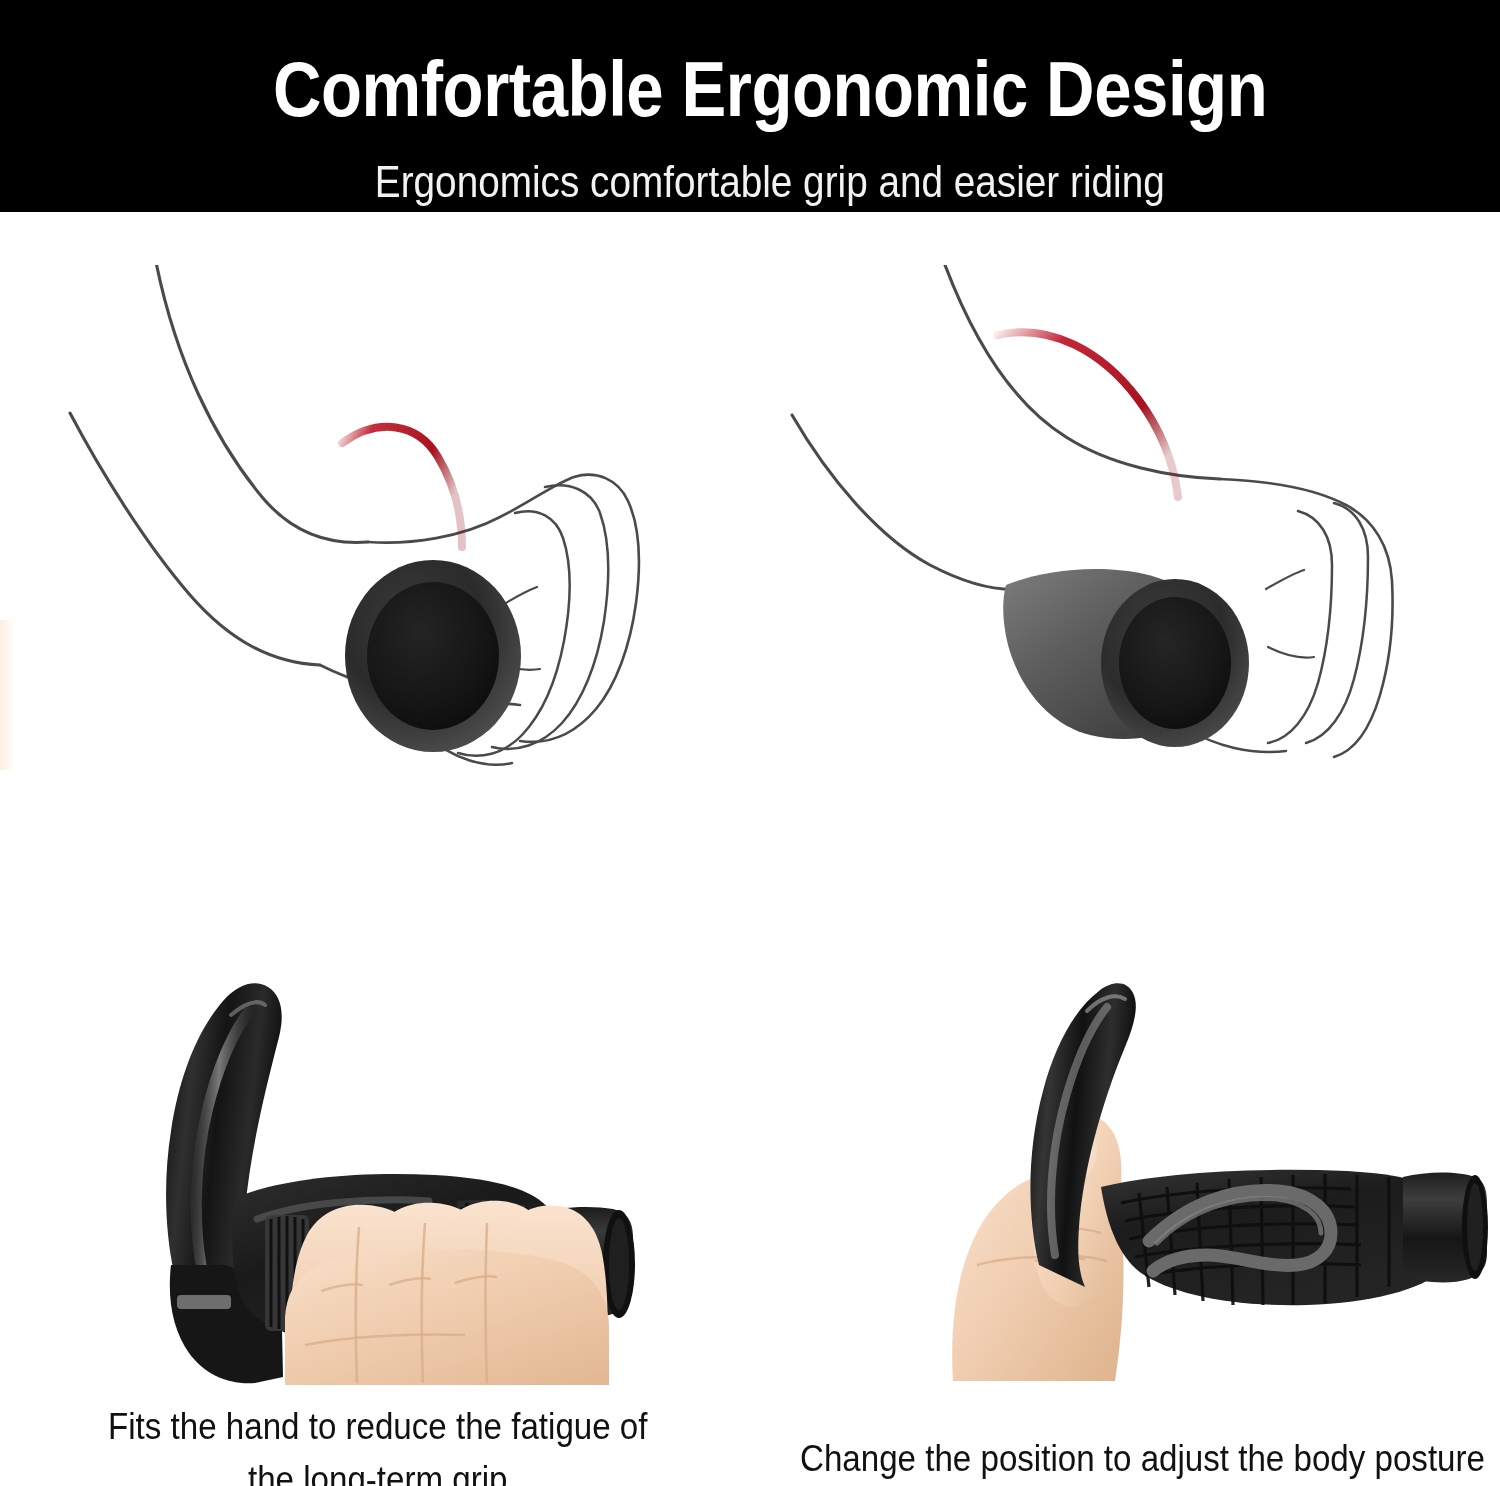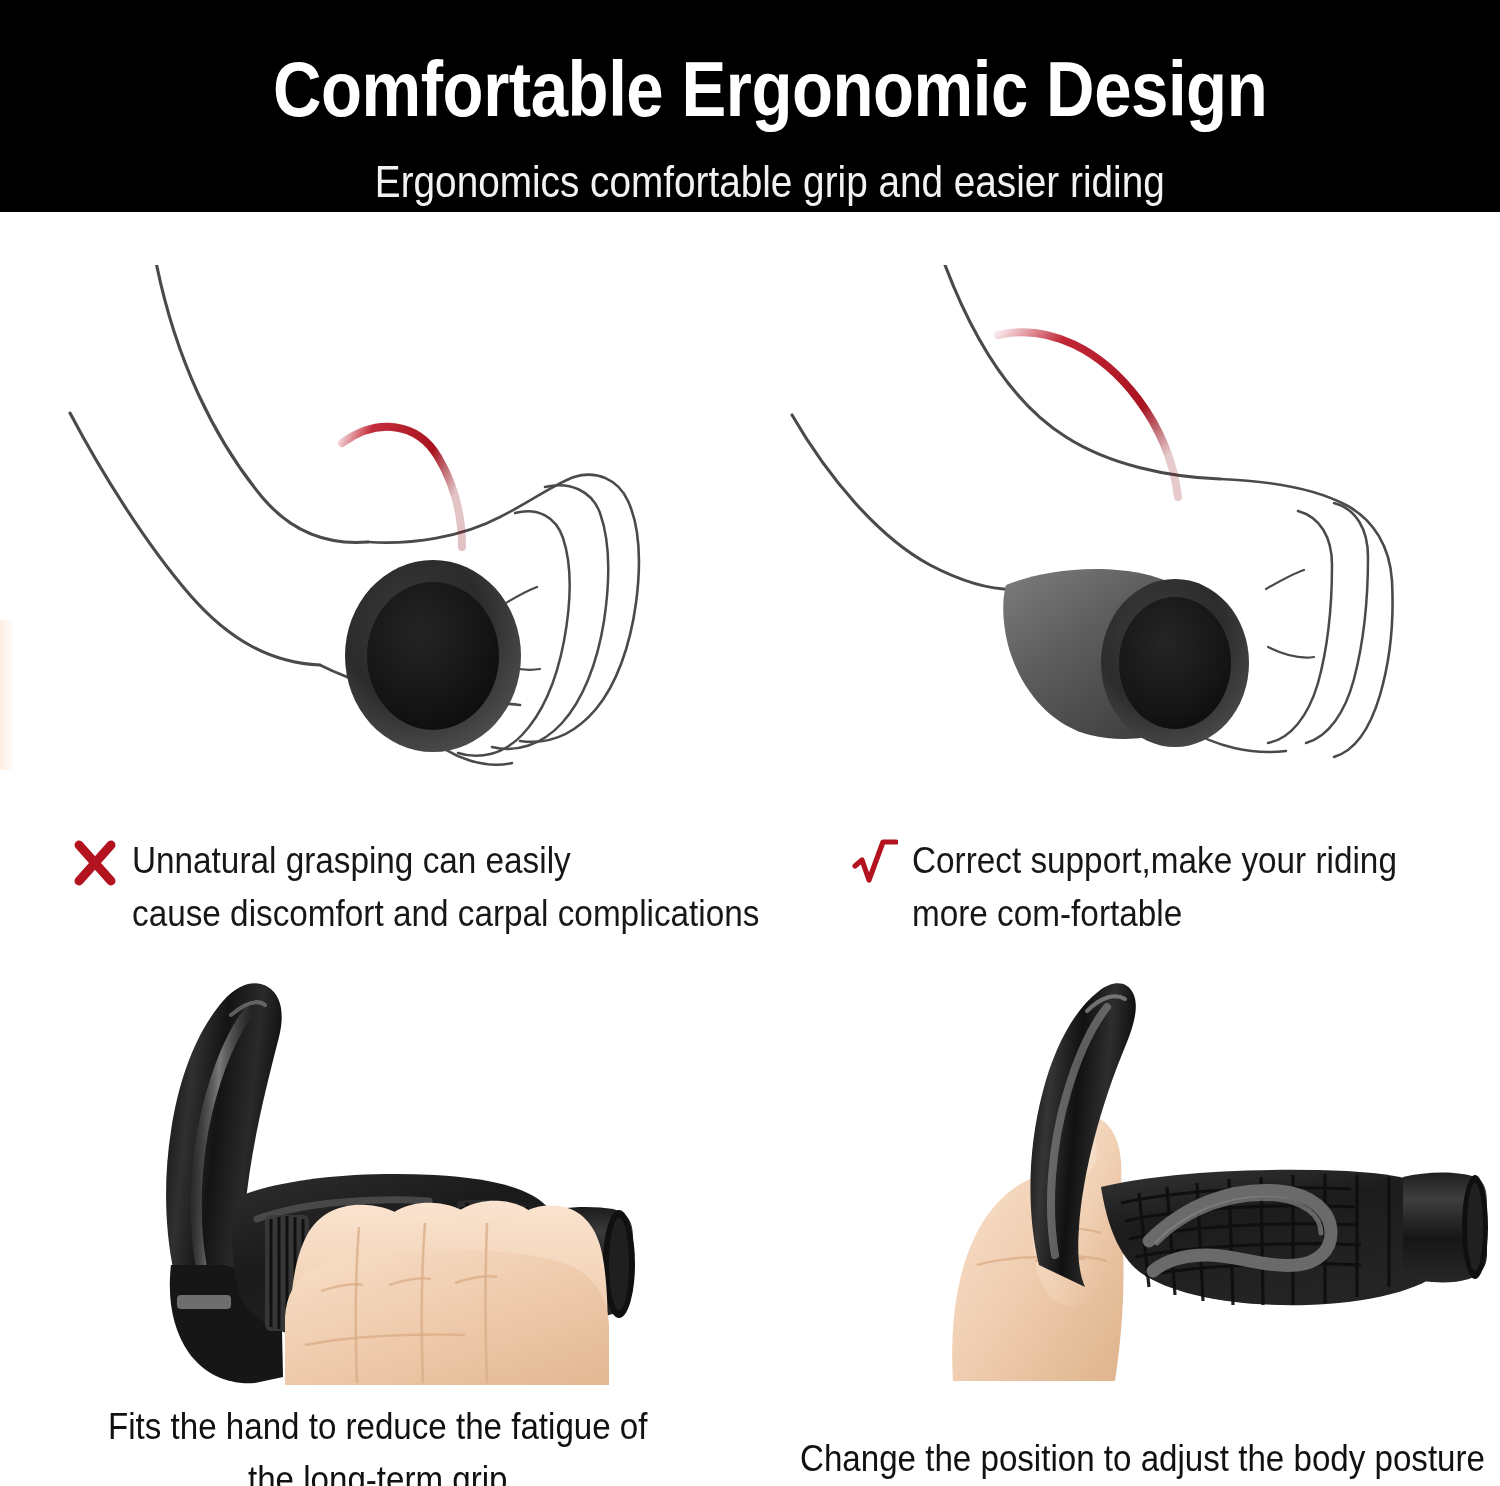--- a/index.html
+++ b/index.html
@@ -276,39 +276,21 @@
                  C 300 460, 270 424, 258 380 C 252 356, 252 334, 256 320 Z" fill="url(#wedgeB)"></path>
 
         <ellipse cx="425" cy="398" rx="74" ry="84" fill="url(#knobB)"></ellipse>
         <ellipse cx="425" cy="398" rx="56" ry="66" fill="url(#knobBin)"></ellipse>
       </svg>
     </div>
   </div>
 
   <div class="row-captions">
 
-    <div class="caption-block left">
-      <span class="mark-icon">
-        <svg viewBox="0 0 46 52" xmlns="http://www.w3.org/2000/svg">
-          <path d="M 7 8 L 39 44 M 39 8 L 7 44" stroke="#b3121f" stroke-width="9" stroke-linecap="round"></path>
-        </svg>
-      </span>
-      <span class="caption-text"><span>Unnatural grasping can easily</span>
-<span>cause discomfort and carpal complications</span></span>
-    </div>
-
-    <div class="caption-block right">
-      <span class="mark-icon">
-        <svg viewBox="0 0 46 52" xmlns="http://www.w3.org/2000/svg">
-          <path d="M 3 29 L 10 23 L 17 43 L 31 5 L 44 5" fill="none" stroke="#b3121f" stroke-width="5.2" stroke-linejoin="round" stroke-linecap="round"></path>
-        </svg>
-      </span>
-      <span class="caption-text"><span>Correct support,make your riding</span>
-<span>more com-fortable</span></span>
-    </div>
+
   </div>
 
   <div class="row-photos">
 
     <div class="photo-cell left">
       <svg viewBox="0 0 620 420" xmlns="http://www.w3.org/2000/svg">
         <defs>
           <linearGradient id="hornL" x1="0" y1="0" x2="1" y2="0.3">
             <stop offset="0%" stop-color="#0a0a0a"></stop>
             <stop offset="28%" stop-color="#303030"></stop>

